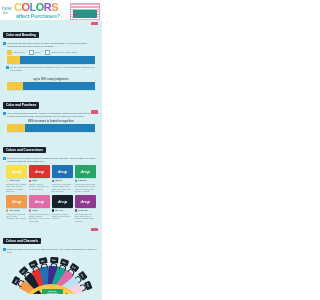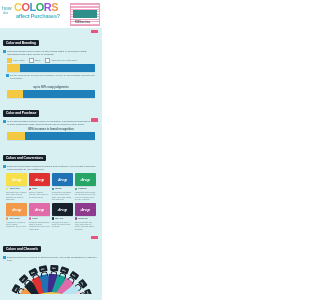--- a/index.html
+++ b/index.html
@@ -2,21 +2,21 @@
 <html><head>
 <meta charset="utf-8">
 <style>
   html,body{margin:0;padding:0;background:#ffffff;}
   body{width:102px;height:300px;overflow:hidden;
        font-family:"Liberation Sans",sans-serif;}
   #page{position:relative;width:102px;height:300px;overflow:hidden;
         background:#d9f0f2;}
 
   
-  .header{position:relative;height:28px;background:#ffffff;overflow:hidden;}
+  .header{position:relative;height:20px;background:#ffffff;overflow:hidden;}
   .hdr-how{position:absolute;left:2px;top:6px;font-size:5px;color:#6fb9c6;
            font-weight:bold;line-height:1;letter-spacing:-.2px;}
   .hdr-do{position:absolute;left:3px;top:11px;font-size:4px;color:#6fb9c6;
           font-weight:bold;line-height:1;}
   .hdr-colors{position:absolute;left:14px;top:2px;font-size:11px;
               font-weight:bold;line-height:1;letter-spacing:-.5px;}
   .hdr-colors span:nth-child(1){color:#f2c94c;}
   .hdr-colors span:nth-child(2){color:#eb5757;}
   .hdr-colors span:nth-child(3){color:#2d9cdb;}
   .hdr-colors span:nth-child(4){color:#27ae60;}

